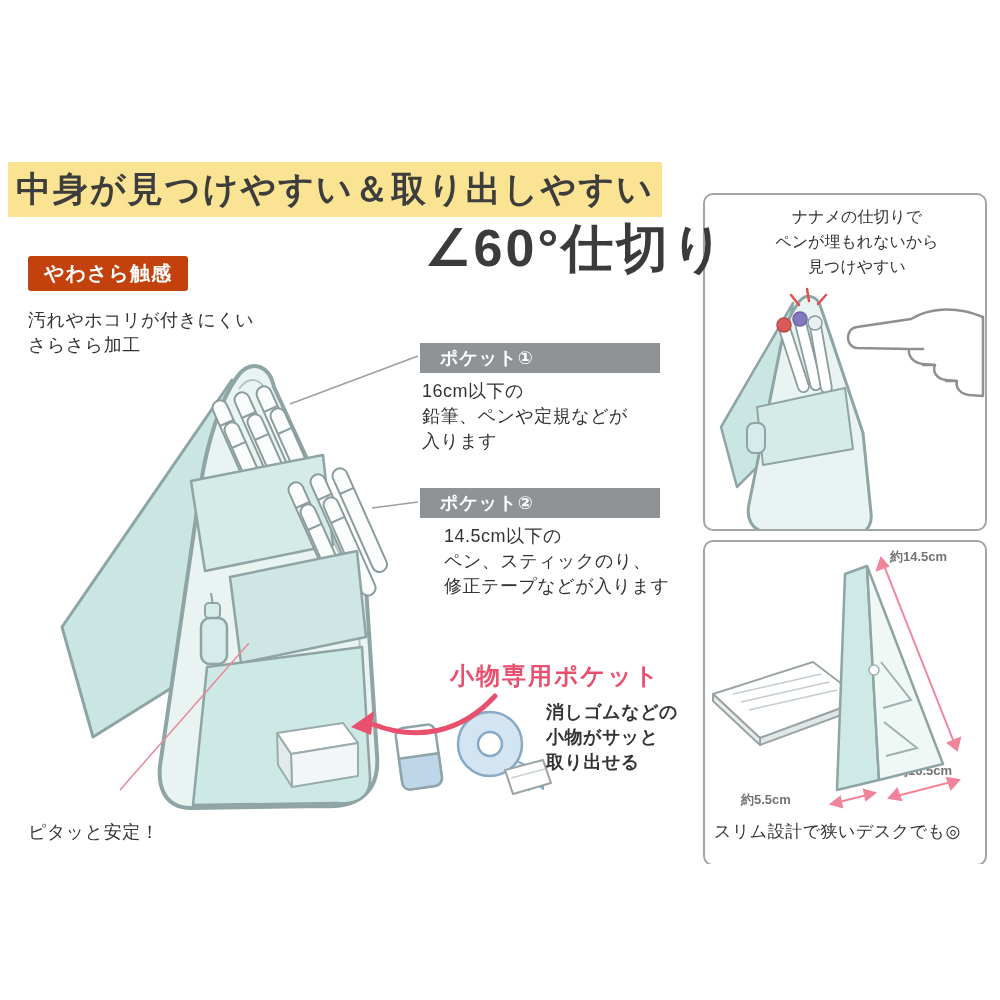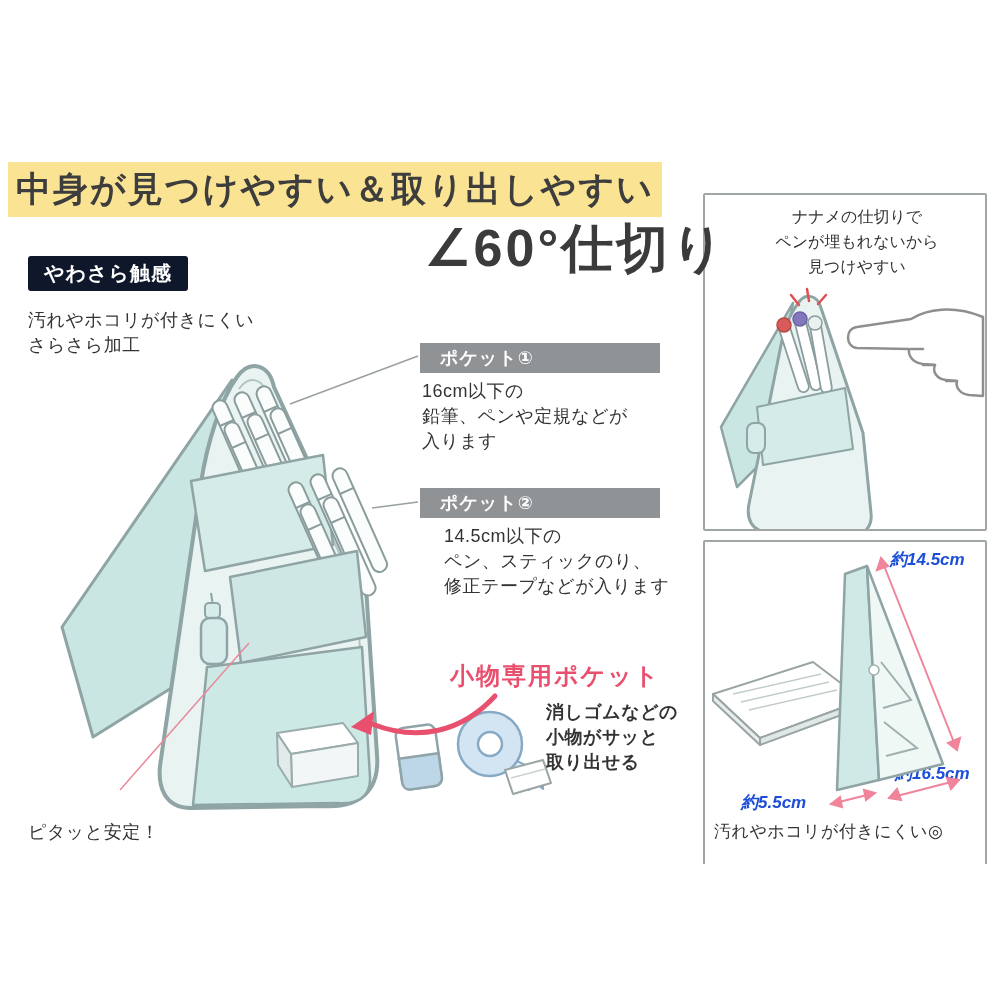--- a/index.html
+++ b/index.html
@@ -4,27 +4,27 @@
 <style>
   * { margin:0; padding:0; box-sizing:border-box; }
   html,body { background:#fff; }
   body { font-family:"Liberation Sans","DejaVu Sans",sans-serif; }
   .canvas { position:relative; width:1000px; height:864px; background:#ffffff; overflow:hidden; }
   .abs { position:absolute; }
   .headline { left:8px; top:162px; font-size:35px; font-weight:bold; color:#3d3d3d; letter-spacing:2px; z-index:3; }
   .headline .hl { background:#fae493; padding:4px 8px; display:inline-block; }
   .subtitle { left:424px; top:214px; font-size:52px; font-weight:bold; color:#3b3b3b; letter-spacing:3px; z-index:3; }
   .badge { position:absolute; color:#fff; font-weight:bold; z-index:3; }
-  .badge.pink { background:#0f172a; font-size:20px; padding:4px 16px; border-radius:3px; letter-spacing:1px; }
+  .badge.pink { background:#c2410c; font-size:20px; padding:4px 16px; border-radius:3px; letter-spacing:1px; }
   .badge.gray { background:#8f9396; font-size:18px; padding:3px 20px; width:240px; letter-spacing:1px; }
   .desc { position:absolute; font-size:18px; color:#333; line-height:1.38; white-space:pre-line; z-index:3; letter-spacing:0.5px; }
   .pink-title { position:absolute; color:#e8506e; font-size:24px; font-weight:bold; letter-spacing:2px; z-index:3; }
-  .panel { position:absolute; border:2px solid #a0a6a6; border-radius:2px; background:#fff; z-index:1; }
+  .panel { position:absolute; border:2px solid #a0a6a6; border-radius:10px; background:#fff; z-index:1; }
   .panel-text { position:absolute; font-size:16px; color:#333; line-height:1.55; white-space:pre-line; text-align:center; }
-  .dim-label { position:absolute; font-size:17px; font-weight:bold; color:#1d4ed8; white-space:nowrap;font-style:italic; }
+  .dim-label { position:absolute; font-size:13px; font-weight:bold; color:#737373; white-space:nowrap; }
   .caption { position:absolute; font-size:17px; color:#333; letter-spacing:0.5px; }
   svg.illo { position:absolute; z-index:1; }
   svg.overlay { position:absolute; left:0; top:0; z-index:2; pointer-events:none; }
 </style>
 </head>
 <body>
 
 <div class="canvas">
 
   <div class="abs headline"><span class="hl">中身が見つけやすい＆取り出しやすい</span></div>
@@ -211,21 +211,21 @@
         <polygon points="184,256 196,258 192,247"></polygon>
         <polygon points="254,238 242,236 246,247"></polygon>
         <line x1="126" y1="262" x2="170" y2="251"></line>
         <polygon points="126,262 137,265 135,255"></polygon>
         <polygon points="170,251 159,248 161,258"></polygon>
       </g>
     </svg>
     <div class="dim-label" style="left:185px; top:6px;">約14.5cm</div>
     <div class="dim-label" style="left:190px; top:220px;">約16.5cm</div>
     <div class="dim-label" style="left:24px; top:249px;margin-left:12px;">約5.5cm</div>
-    <div class="caption" style="left:9px; top:278px;">汚れやホコリが付きにくい◎</div>
+    <div class="caption" style="left:9px; top:278px;">スリム設計で狭いデスクでも◎</div>
   </div>
 
   <svg class="overlay" width="1000" height="1000" viewBox="0 0 1000 1000">
     <line x1="418" y1="356" x2="290" y2="404" stroke="#9aa0a0" stroke-width="1.5"></line>
     <line x1="418" y1="502" x2="372" y2="508" stroke="#9aa0a0" stroke-width="1.5"></line>
     <line x1="120" y1="790" x2="249" y2="643" stroke="#e8899a" stroke-width="1.5"></line>
     <g>
       <path d="M 495 696 C 462 732 418 742 372 724" fill="none" stroke="#e8506e" stroke-width="5" stroke-linecap="round"></path>
       <polygon points="351,727 374,711 371,735" fill="#e8506e"></polygon>
     </g>

